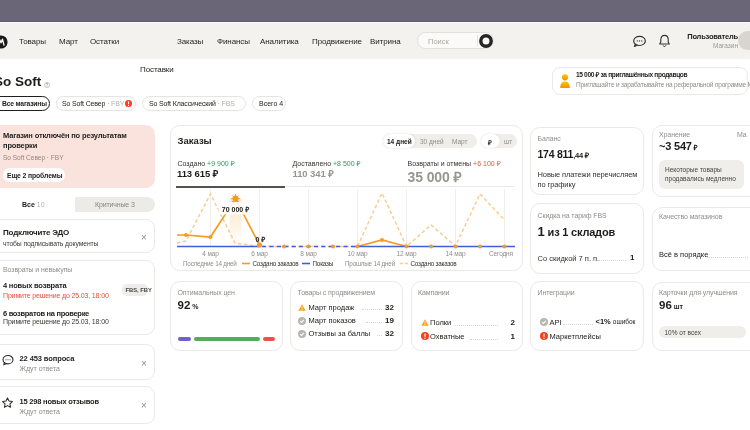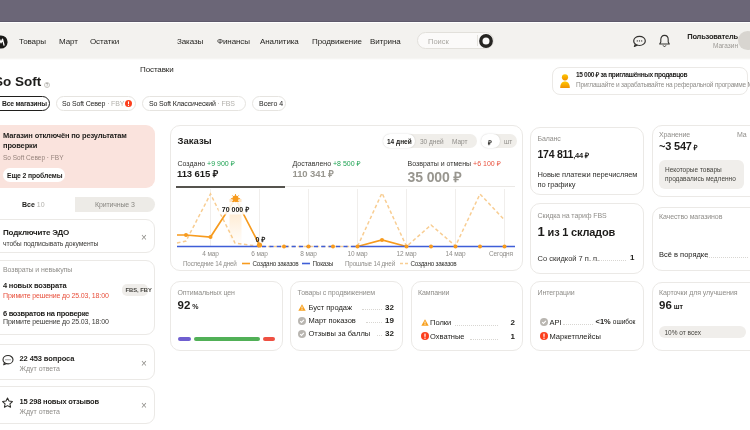--- a/index.html
+++ b/index.html
@@ -277,21 +277,21 @@
 <div class="abs" style="left:193.5px;top:337px;width:66px;height:4px;border-radius:2px;background:#51b057;"></div>
 <div class="abs" style="left:262.5px;top:337px;width:12px;height:4px;border-radius:2px;background:#ee5042;"></div>
 
 <div class="card" style="left:290px;top:280.5px;width:112.5px;height:70px;"></div>
 <div class="abs lbl" style="left:297.5px;top:289px;">Товары с продвижением</div>
 <svg class="abs" style="left:297.5px;top:303.5px;" width="8" height="7" viewBox="0 0 9 8">
     <path d="M4.5 0.4 L8.7 7.6 L0.3 7.6 Z" fill="#f7a01e"></path>
     <rect x="4" y="2.8" width="1" height="2.4" fill="#fff"></rect>
     <rect x="4" y="5.9" width="1" height="1" fill="#fff"></rect>
   </svg>
-<div class="abs" style="left:308.5px;top:303px;font-size:7.5px;color:#23221f;">Буст продаж</div>
+<div class="abs" style="left:308.5px;top:303px;font-size:7.5px;color:#23221f;">Март продаж</div>
 <div class="abs" style="left:375px;top:303px;width:19px;text-align:right;font-size:8px;font-weight:bold;color:#23221f;">32</div>
 <svg class="abs" style="left:297.5px;top:316.5px;" width="8" height="8" viewBox="0 0 8 8">
     <circle cx="4" cy="4" r="4" fill="#b9b6b1"></circle>
     <path d="M2.2 4.1 L3.5 5.4 L5.9 2.9" stroke="#fff" stroke-width="1.1" fill="none"></path>
   </svg>
 <div class="abs" style="left:308.5px;top:316px;font-size:7.5px;color:#23221f;">Март показов</div>
 <div class="abs" style="left:375px;top:316px;width:19px;text-align:right;font-size:8px;font-weight:bold;color:#23221f;">19</div>
 <svg class="abs" style="left:297.5px;top:329.5px;" width="8" height="8" viewBox="0 0 8 8">
     <circle cx="4" cy="4" r="4" fill="#b9b6b1"></circle>
     <path d="M2.2 4.1 L3.5 5.4 L5.9 2.9" stroke="#fff" stroke-width="1.1" fill="none"></path>

